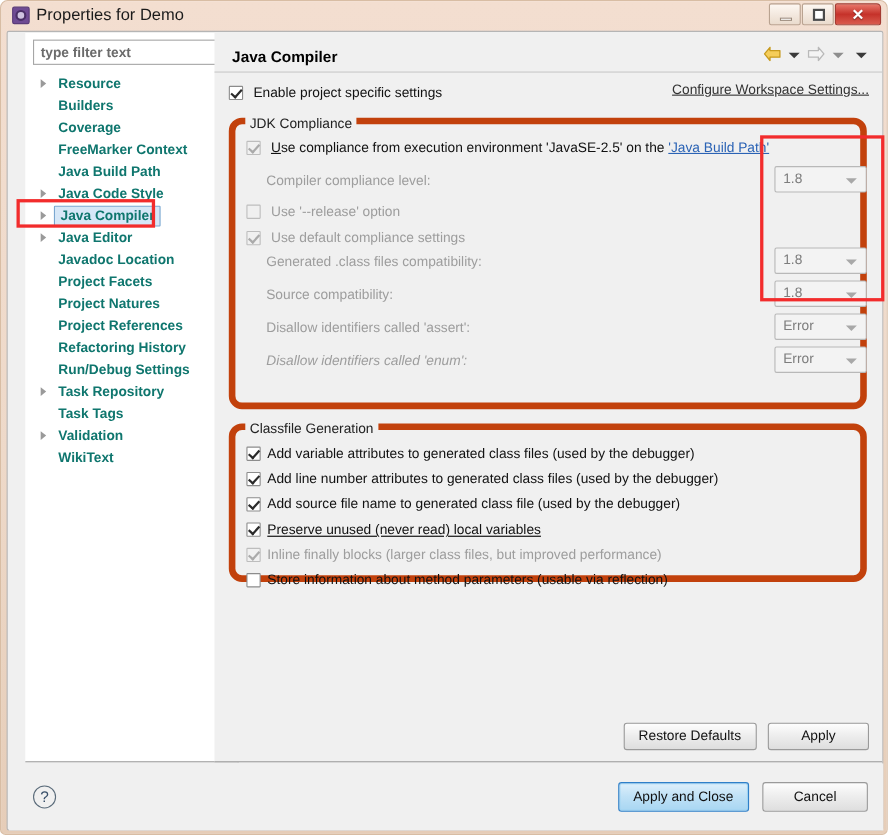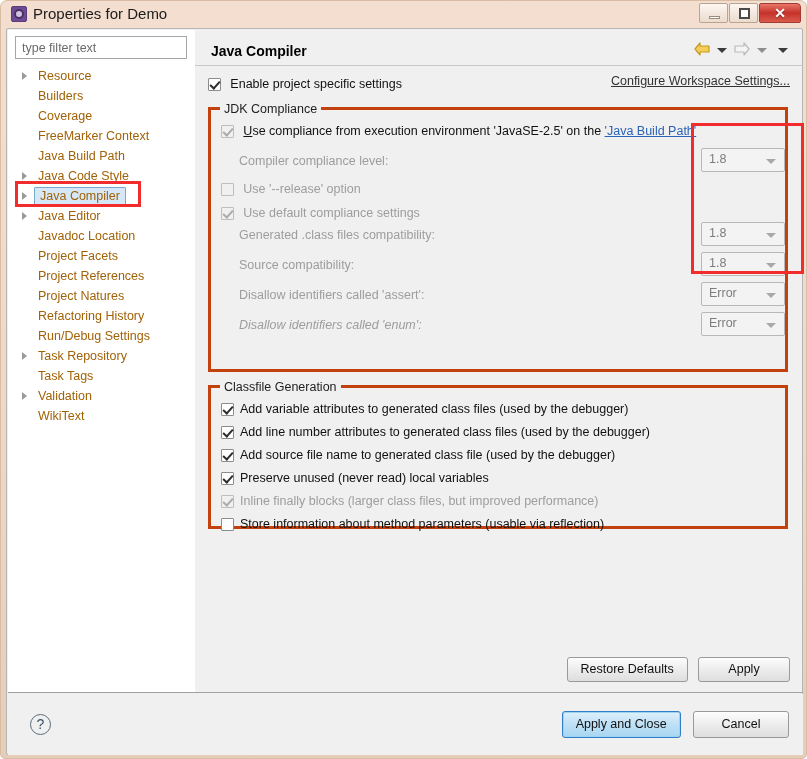--- a/index.html
+++ b/index.html
@@ -115,26 +115,27 @@
     width: 797px; height: 727px;
     box-sizing: border-box;
     background: #f0f0f0;
     border: 1px solid #b5b5b5;
     border-radius: 2px;
   }
 
   
   #tree-panel {
     position: absolute;
-    left: 1px; top: 1px;
+    left: 16px; top: 1px;
     width: 194px; height: 663px;
     background: #ffffff;
     box-sizing: border-box;
     border-right: 1px solid #a0a0a0;
     border-bottom: 1px solid #a0a0a0;
+    font-weight: bold;
   }
   #filter-box {
     position: absolute;
     left: 7px; top: 6px;
     width: 172px; height: 23px;
     box-sizing: border-box;
     border: 1px solid #a6a6a6;
     background: #ffffff;
     padding: 3px 6px;
     font-size: 12.5px;
@@ -145,21 +146,21 @@
     position: absolute;
     left: 0; top: 36px;
     width: 186px;
   }
   .tree-item {
     position: relative;
     height: 20px;
     line-height: 20px;
     padding-left: 30px;
     font-size: 12.5px;
-    color: #a16207;
+    color: #0f766e;
     white-space: nowrap;
   }
   .tree-item .arrow {
     position: absolute;
     left: 14px; top: 6px;
     width: 0; height: 0;
     border-left: 5px solid #9a9a9a;
     border-top: 4px solid transparent;
     border-bottom: 4px solid transparent;
   }
@@ -255,22 +256,22 @@
     font-size: 12.5px;
     color: #333333;
     text-decoration: underline;
     cursor: pointer;
   }
 
   
   .group {
     position: absolute;
     box-sizing: border-box;
-    border: 3px solid #c2410c;
-    border-radius: 0;
+    border: 6px solid #c2410c;
+    border-radius: 12px;
   }
   .group > .legend {
     position: absolute;
     left: 9px; top: -8px;
     background: #f0f0f0;
     padding: 0 4px;
     font-size: 12.5px;
     color: #222222;
   }
   #group-jdk {
@@ -418,22 +419,22 @@
           <div class="tree-item"><span class="arrow"></span><span class="label-wrap">Resource</span></div>
           <div class="tree-item"><span class="label-wrap">Builders</span></div>
           <div class="tree-item"><span class="label-wrap">Coverage</span></div>
           <div class="tree-item"><span class="label-wrap">FreeMarker Context</span></div>
           <div class="tree-item"><span class="label-wrap">Java Build Path</span></div>
           <div class="tree-item"><span class="arrow"></span><span class="label-wrap">Java Code Style</span></div>
           <div class="tree-item selected"><span class="arrow"></span><span class="label-wrap">Java Compiler</span></div>
           <div class="tree-item"><span class="arrow"></span><span class="label-wrap">Java Editor</span></div>
           <div class="tree-item"><span class="label-wrap">Javadoc Location</span></div>
           <div class="tree-item"><span class="label-wrap">Project Facets</span></div>
+          <div class="tree-item"><span class="label-wrap">Project Natures</span></div>
           <div class="tree-item"><span class="label-wrap">Project References</span></div>
-          <div class="tree-item"><span class="label-wrap">Project Natures</span></div>
           <div class="tree-item"><span class="label-wrap">Refactoring History</span></div>
           <div class="tree-item"><span class="label-wrap">Run/Debug Settings</span></div>
           <div class="tree-item"><span class="arrow"></span><span class="label-wrap">Task Repository</span></div>
           <div class="tree-item"><span class="label-wrap">Task Tags</span></div>
           <div class="tree-item"><span class="arrow"></span><span class="label-wrap">Validation</span></div>
           <div class="tree-item"><span class="label-wrap">WikiText</span></div>
         </div>
     </div>
 
     <div id="content">
@@ -513,21 +514,21 @@
           <span class="arw"></span>
         </div>
       </div>
 
       <div class="group" id="group-classfile">
         <span class="legend">Classfile Generation</span>
         <div id="classfile-options">
             <div class="row" style="top: 10px;"><span class="cb checked"></span><span class="cb-label">Add variable attributes to generated class files (used by the debugger)</span></div>
             <div class="row" style="top: 33px;"><span class="cb checked"></span><span class="cb-label">Add line number attributes to generated class files (used by the debugger)</span></div>
             <div class="row" style="top: 56px;"><span class="cb checked"></span><span class="cb-label">Add source file name to generated class file (used by the debugger)</span></div>
-            <div class="row" style="top: 79px;"><span class="cb checked"></span><span class="cb-label">Preserve unused (never read) local variables</span></div>
+            <div class="row" style="top: 79px; text-decoration: underline;"><span class="cb checked"></span><span class="cb-label">Preserve unused (never read) local variables</span></div>
             <div class="row" style="top: 102px;"><span class="cb checked disabled"></span><span class="cb-label dim">Inline finally blocks (larger class files, but improved performance)</span></div>
             <div class="row" style="top: 125px;"><span class="cb"></span><span class="cb-label">Store information about method parameters (usable via reflection)</span></div>
           </div>
       </div>
 
       <div id="btn-row-inner">
         <span class="btn">Restore Defaults</span>
         <span class="btn" style="margin-left:7px;min-width:92px;">Apply</span>
       </div>
     </div>

